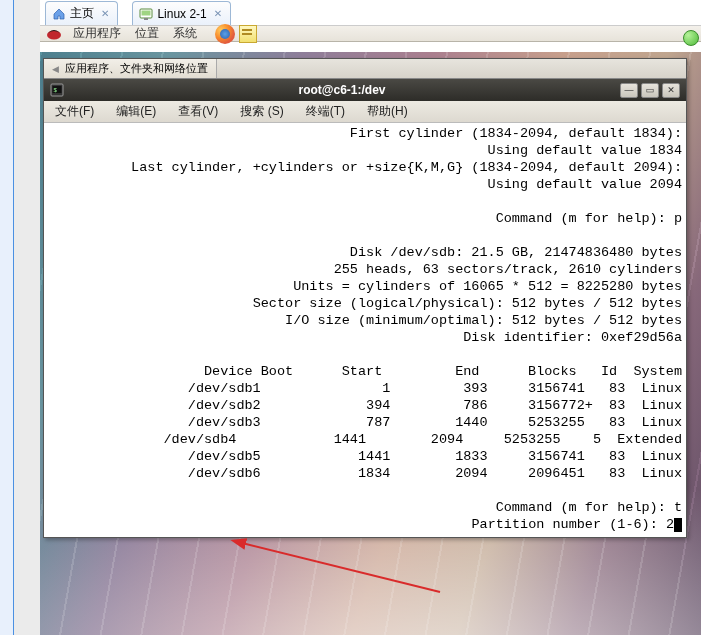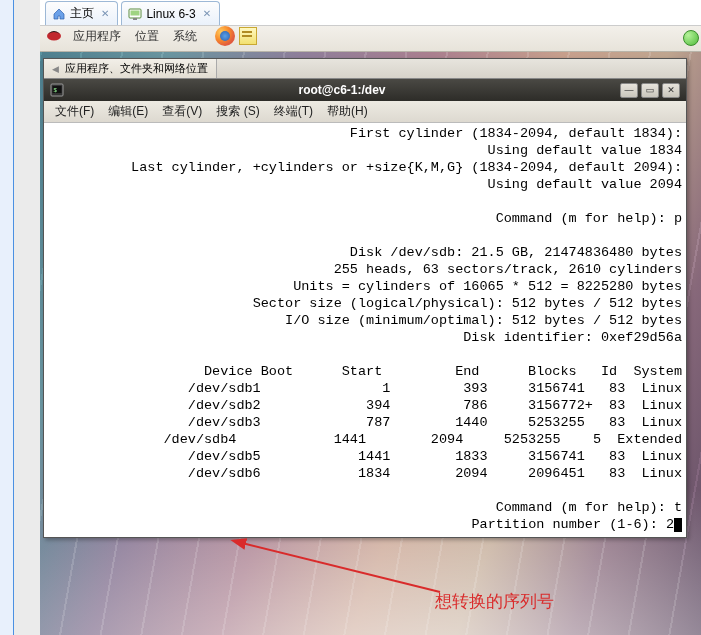--- a/index.html
+++ b/index.html
@@ -9,26 +9,26 @@
   .left-strip { position: absolute; left: 0; top: 0; width: 14px; height: 635px; background: #e8f0fc; border-right: 1px solid #4a90e2; }
   
   
   .gray-sep { position: absolute; left: 14px; top: 0; width: 26px; height: 635px; background: #ebebeb; }
   
   
   .vm-area { position: absolute; left: 40px; top: 0; width: 661px; height: 635px; background: #fff; }
   
   
   .tabbar { height: 26px; background: #fff; border-bottom: 1px solid #ccc; display: flex; align-items: flex-end; padding-left: 5px; }
-  .tab { display: inline-flex; align-items: center; height: 24px; padding: 0 8px 0 6px; border: 1px solid #9db8d6; border-bottom: none; border-radius: 4px 4px 0 0; background: linear-gradient(#fdfdfd, #eaf1fb); font-size: 12px; margin-right: 3px; gap: 4px; }
+  .tab { display: inline-flex; align-items: center; height: 24px; padding: 0 8px 0 6px; border: 1px solid #9db8d6; border-bottom: none; border-radius: 4px 4px 0 0; background: linear-gradient(#fdfdfd, #eaf1fb); font-size: 12px; margin-right: 14px; gap: 4px; }
   .tab-icon { width: 14px; height: 14px; display: inline-flex; align-items: center; justify-content: center; }
   .tab-close { color: #7a94b5; font-size: 10px; cursor: pointer; margin-left: 3px; }
   
   
-  .gnome-panel { height: 26px; background: linear-gradient(#f3f0ea, #e7e3da); border-bottom: 1px solid #b8b4a9; display: flex; align-items: flex-start; padding: 0 5px; gap: 6px; font-size: 12px; color: #333; position: relative; }
+  .gnome-panel { height: 16px; background: linear-gradient(#f3f0ea, #e7e3da); border-bottom: 1px solid #b8b4a9; display: flex; align-items: center; padding: 0 5px; gap: 6px; font-size: 12px; color: #333; position: relative; }
   .panel-logo { width: 18px; height: 18px; }
   .panel-item { padding: 2px 4px; }
   .panel-icons { display: flex; gap: 4px; align-items: center; margin-left: 8px; }
   .round-icon { width: 20px; height: 20px; border-radius: 50%; display: inline-flex; align-items: center; justify-content: center; }
   .ff-icon { background: radial-gradient(circle at 30% 30%, #ffcb5c, #f88a2b 40%, #e15b3e 70%); }
   .ff-icon::after { content: ""; width: 10px; height: 10px; border-radius: 50%; background: radial-gradient(circle, #5aa0e8, #2c5fac); }
   .note-icon { width: 18px; height: 18px; background: linear-gradient(#fff8c0, #f2e070); border: 1px solid #c9a832; position: relative; }
   .note-icon::after { content: ""; position: absolute; left: 2px; top: 3px; width: 10px; height: 2px; background: #b08b22; box-shadow: 0 4px 0 #b08b22; }
   .green-dot { position: absolute; right: 2px; top: 4px; width: 16px; height: 16px; border-radius: 50%; background: radial-gradient(circle at 30% 30%, #b6f29a, #4fbb3a); border: 1px solid #3a8e2c; }
   
@@ -46,21 +46,21 @@
   
   
   .term-window { position: absolute; left: 3px; top: 58px; width: 644px; background: #fff; border: 1px solid #555; box-shadow: 2px 2px 4px rgba(0,0,0,0.3); }
   .term-tabstrip { height: 20px; background: linear-gradient(#e7e4dd, #d7d3ca); display: flex; align-items: center; font-size: 11px; border-bottom: 1px solid #888; }
   .term-tab { padding: 2px 8px; background: linear-gradient(#f2efe8, #e2ddd2); border-right: 1px solid #aaa; display: flex; align-items: center; gap: 3px; }
   .term-tab-close { width: 10px; height: 10px; font-size: 9px; color: #888; }
   .term-titlebar { height: 22px; background: linear-gradient(#4a4944, #2d2c28); color: #fff; display: flex; align-items: center; justify-content: space-between; padding: 4px 6px; font-size: 12px; }
   .titlebar-text { flex: 1; text-align: center; font-weight: bold; }
   .win-controls { display: flex; gap: 3px; }
   .win-btn { width: 18px; height: 15px; background: linear-gradient(#e6e3db, #c9c6bd); border: 1px solid #888; border-radius: 2px; display: inline-flex; align-items: center; justify-content: center; font-size: 9px; cursor: pointer; color: #333; }
-  .term-menubar { height: 22px; background: linear-gradient(#edeae2, #ddd9d0); border-bottom: 1px solid #bbb; display: flex; align-items: center; padding: 0 6px; font-size: 12px; gap: 4px; color: #222; }
+  .term-menubar { height: 22px; background: linear-gradient(#edeae2, #ddd9d0); border-bottom: 1px solid #bbb; display: flex; align-items: center; padding: 0 6px; font-size: 12px; gap: 12px; color: #222; }
   .term-menu-item { padding: 2px 5px; cursor: pointer; }
   .term-body { background: #fff; color: #000; font-family: "Courier New", monospace; font-size: 13.5px; line-height: 17px; padding: 2px 4px 4px 4px; white-space: pre; overflow: hidden; text-align: right; }
   .cursor { display: inline-block; width: 8px; height: 14px; background: #000; vertical-align: text-bottom; }
   
   
   .arrow-svg { position: absolute; pointer-events: none; }
   .annotation-text { position: absolute; color: #d92b2b; font-family: "SimSun","宋体",serif; font-size: 17px; }
 </style>
 </head>
 <body>
@@ -81,21 +81,21 @@
       <span class="tab-close">✕</span>
     </div>
     <div class="tab">
       <span class="tab-icon">
         <svg width="14" height="14" viewBox="0 0 14 14">
             <rect x="1" y="2" width="12" height="9" rx="1" fill="#fff" stroke="#5a8c3e"></rect>
             <rect x="2.5" y="3.5" width="9" height="5" fill="#9fd482"></rect>
             <rect x="5" y="11" width="4" height="2" fill="#888"></rect>
           </svg>
       </span>
-      <span>Linux 6-3</span>
+      <span>Linux 2-1</span>
       <span class="tab-close">✕</span>
     </div>
   </div>
 
   <div class="gnome-panel">
     <span class="panel-logo">
       <svg width="18" height="18" viewBox="0 0 18 18">
           <ellipse cx="9" cy="10" rx="7" ry="4.5" fill="#c1272d"></ellipse>
           <path d="M3 8 Q9 2 15 8 Q12 6 9 6 Q6 6 3 8 Z" fill="#1a1a1a"></path>
         </svg>
@@ -169,15 +169,14 @@
   </div>
 
   <svg class="arrow-svg" style="left:190px; top:537px;" width="230" height="62">
     <defs>
         <marker id="ah" markerWidth="10" markerHeight="10" refX="2" refY="3" orient="auto">
       <path d="M0,0 L0,6 L8,3 Z" fill="#d92b2b"></path>
         </marker>
       </defs>
     <line x1="210" y1="55" x2="12" y2="6" stroke="#d92b2b" stroke-width="2" marker-end="url(#ah)"></line>
   </svg>
-  <div class="annotation-text" style="left:395px; top:590px;">想转换的序列号</div>
 
 </div>
 
 </body></html>

